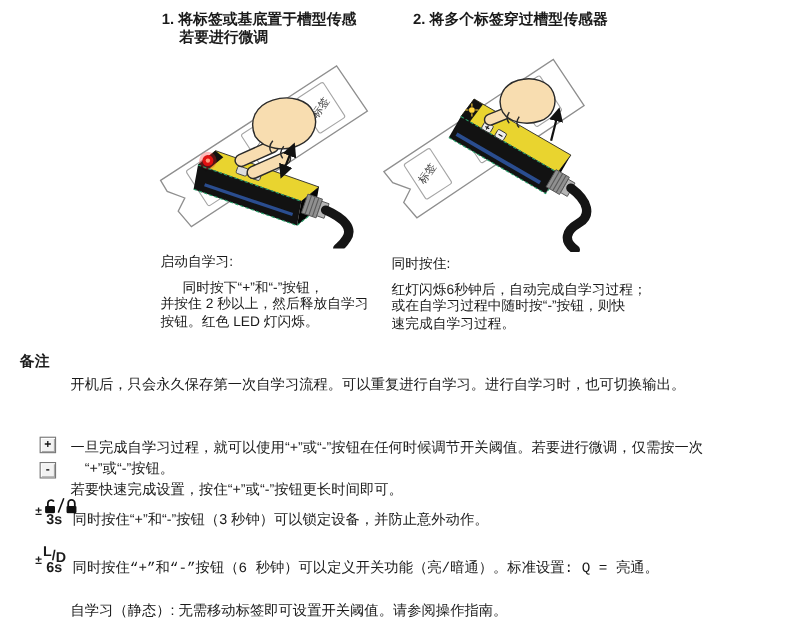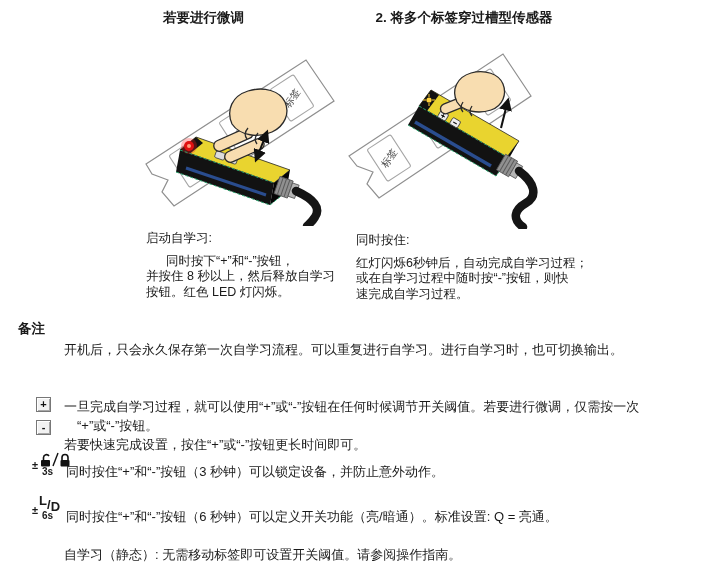--- a/index.html
+++ b/index.html
@@ -17,30 +17,31 @@
   .ind2{padding-left:20px;}
   .keybtn{
     position:absolute;width:15px;height:15px;box-sizing:border-box;
     border:1px solid #777;background:#f2f2f2;
     box-shadow:inset 1px 1px 0 #ffffff,inset -1px -1px 0 #a8a8a8;
     font-weight:bold;font-size:11px;line-height:13px;text-align:center;color:#111;
   }
   .combo{position:absolute;display:flex;align-items:center;}
   .combo .pm{font-weight:bold;font-size:11px;margin-right:1px;}
   .stack{display:flex;flex-direction:column;align-items:flex-start;}
-  .dur{font-weight:bold;font-size:10px;line-height:10px;margin-left:3px;}
+  .dur{font-weight:bold;font-size:13px;line-height:10px;margin-left:3px;}
   .ldtext{font-weight:bold;font-size:13px;line-height:13px;}
   .ld-top{position:relative;top:-4px;}
   .ld-bot{position:relative;top:2px;}
   svg text{font-family:"Liberation Sans","DejaVu Sans",sans-serif;}
 </style>
 </head>
 <body>
 
 <div class="abs h" style="left:147px;top:10px;width:215px;">
+  <div>1. 将标签或基底置于槽型传感</div>
   <div style="margin-left:16px;">若要进行微调</div>
 </div>
 <div class="abs h" style="left:344px;top:10px;width:240px;text-align:center;">
   <div>2. 将多个标签穿过槽型传感器</div>
 </div>
 
 <svg class="abs" style="left:128px;top:46px;" width="220" height="180" viewBox="0 0 220 180">
   <defs>
     <marker id="ah1" viewBox="0 0 10 10" refX="8" refY="5" markerWidth="6.5" markerHeight="6.5" orient="auto-start-reverse">
       <path d="M0,0 L10,5 L0,10 z" fill="#111"></path>
@@ -159,21 +160,21 @@
     <path d="M114,58 C108,46 114,33 128,29 C142,25 156,30 160,40 C164,50 160,62 148,66 C136,70 120,68 114,58 Z"></path>
     <path d="M120,58 q-4,6 0,10" fill="none"></path>
     <path d="M129,62 q-4,6 0,10" fill="none"></path>
   </g>
   <line x1="158" y1="84" x2="165" y2="56" stroke="#111" stroke-width="2" marker-end="url(#ah2)"></line>
 </svg>
 
 <div class="abs cap" style="left:146px;top:231px;width:212px;">
   <div class="title">启动自学习:</div>
   <div class="ind2">同时按下“+”和“-”按钮，</div>
-  <div>并按住 8 秒以上，然后释放自学习</div>
+  <div>并按住 2 秒以上，然后释放自学习</div>
   <div>按钮。红色 LED 灯闪烁。</div>
 </div>
 <div class="abs cap" style="left:356px;top:233px;width:300px;">
   <div class="title">同时按住:</div>
   <div>红灯闪烁6秒钟后，自动完成自学习过程；</div>
   <div>或在自学习过程中随时按“-”按钮，则快</div>
   <div>速完成自学习过程。</div>
 </div>
 
 <div class="abs h" style="left:18px;top:321px;">备注</div>
@@ -209,15 +210,15 @@
 </div>
 <div class="abs t" style="left:66px;top:464px;width:650px;">同时按住“+”和“-”按钮（3 秒钟）可以锁定设备，并防止意外动作。</div>
 
 <div class="combo" style="left:32px;top:498px;">
   <span class="pm">±</span>
   <span class="stack">
     <span class="ldtext"><span class="ld-top">L</span><span>/</span><span class="ld-bot">D</span></span>
     <span class="dur">6s</span>
   </span>
 </div>
-<div class="abs t" style="left:66px;top:509px;width:650px;">同时按住“+”和“-”按钮（6 秒钟）可以定义开关功能（亮/暗通）。标准设置: Q = 亮通。</div>
+<div class="abs t" style="left:66px;top:509px;width:650px;font-family:Liberation Mono, monospace;">同时按住“+”和“-”按钮（6 秒钟）可以定义开关功能（亮/暗通）。标准设置: Q = 亮通。</div>
 
 <div class="abs t" style="left:64px;top:547px;width:650px;">自学习（静态）: 无需移动标签即可设置开关阈值。请参阅操作指南。</div>
 
 </body></html>

